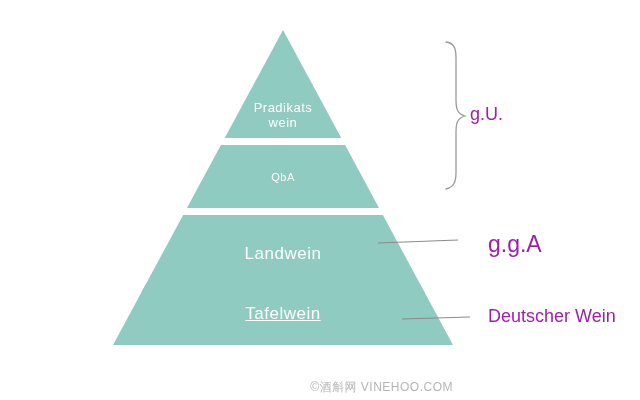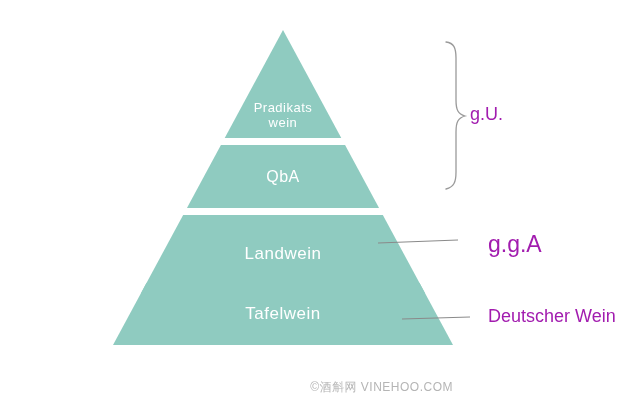--- a/index.html
+++ b/index.html
@@ -24,27 +24,27 @@
     left: 0; width: 100%;
     background: #8fcbc0;
     display: flex;
     align-items: center;
     justify-content: center;
     color: #ffffff;
   }
   .tier1 { top: 0;     height: 108px; align-items: flex-end; padding-bottom: 8px; box-sizing: border-box; }
   .tier2 { top: 115px; height: 63px; }
   .tier3 { top: 185px; height: 78px; }
-  .tier4 { top: 253px; height: 62px; }
+  .tier4 { top: 253px; height: 62px; text-decoration: underline; }
   .tier-label {
     text-align: center;
     letter-spacing: 0.5px;
   }
   .tier1 .tier-label { font-size: 13px; line-height: 15px; white-space: pre-line; }
-  .tier2 .tier-label { font-size: 16px; }
+  .tier2 .tier-label { font-size: 11px; }
   .tier3 .tier-label { font-size: 17px; }
   .tier4 .tier-label { font-size: 17px; }
 
   
   .overlay {
     position: absolute; left: 0; top: 0;
     width: 640px; height: 400px;
     pointer-events: none;
   }
 

